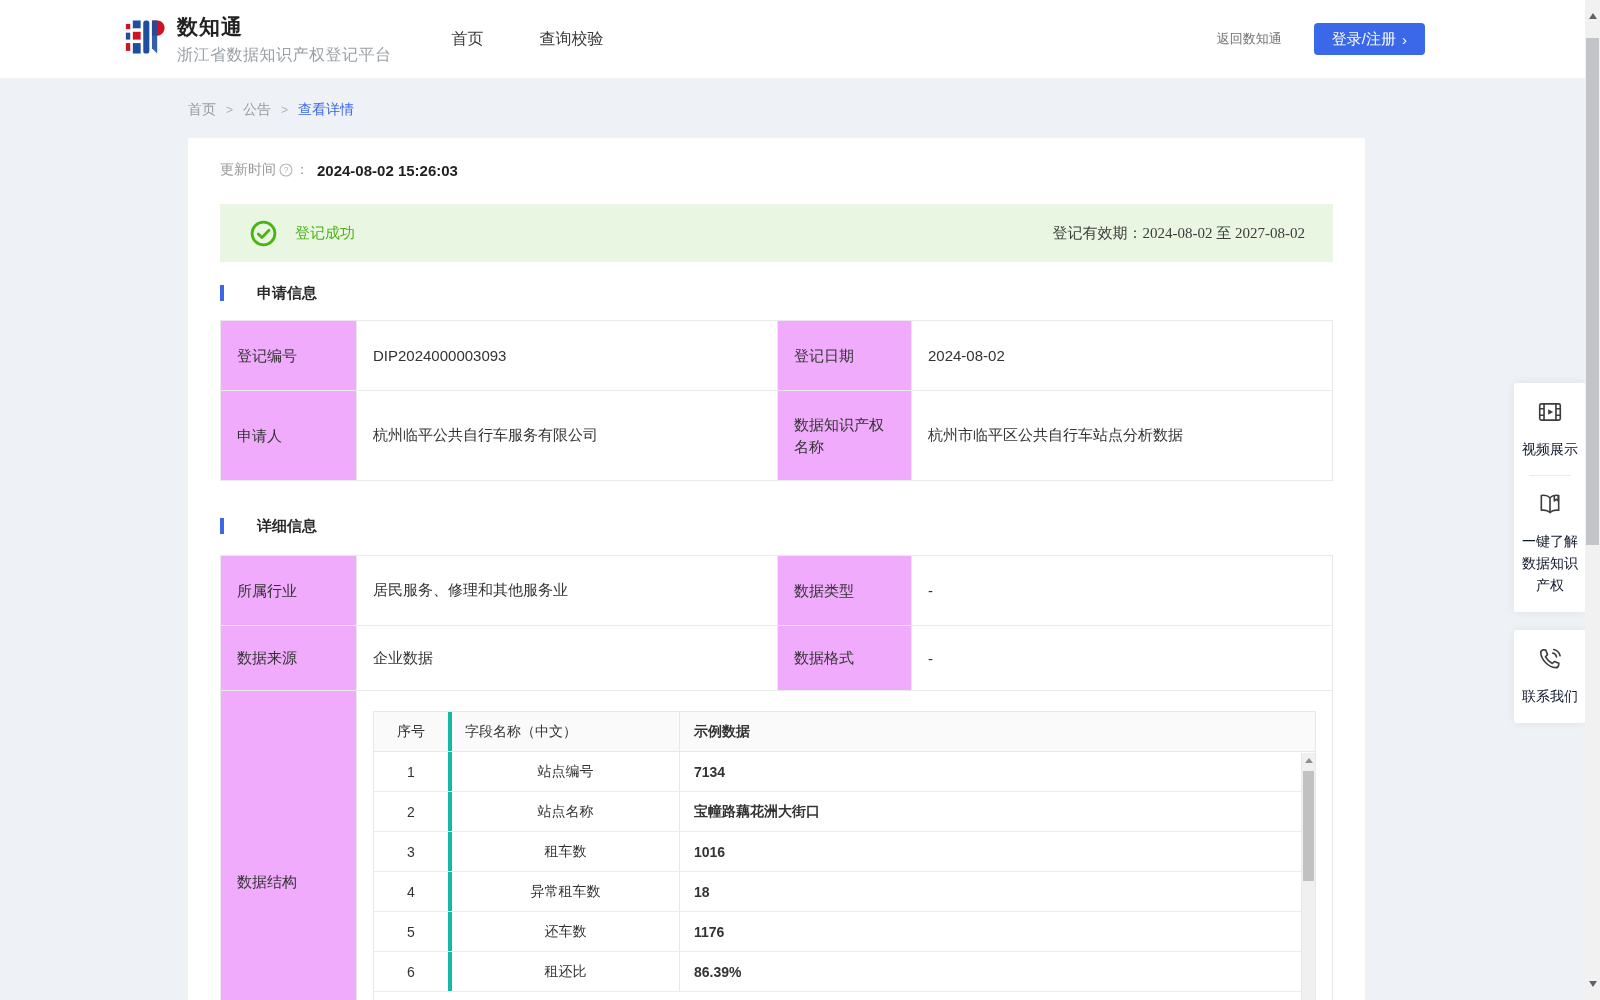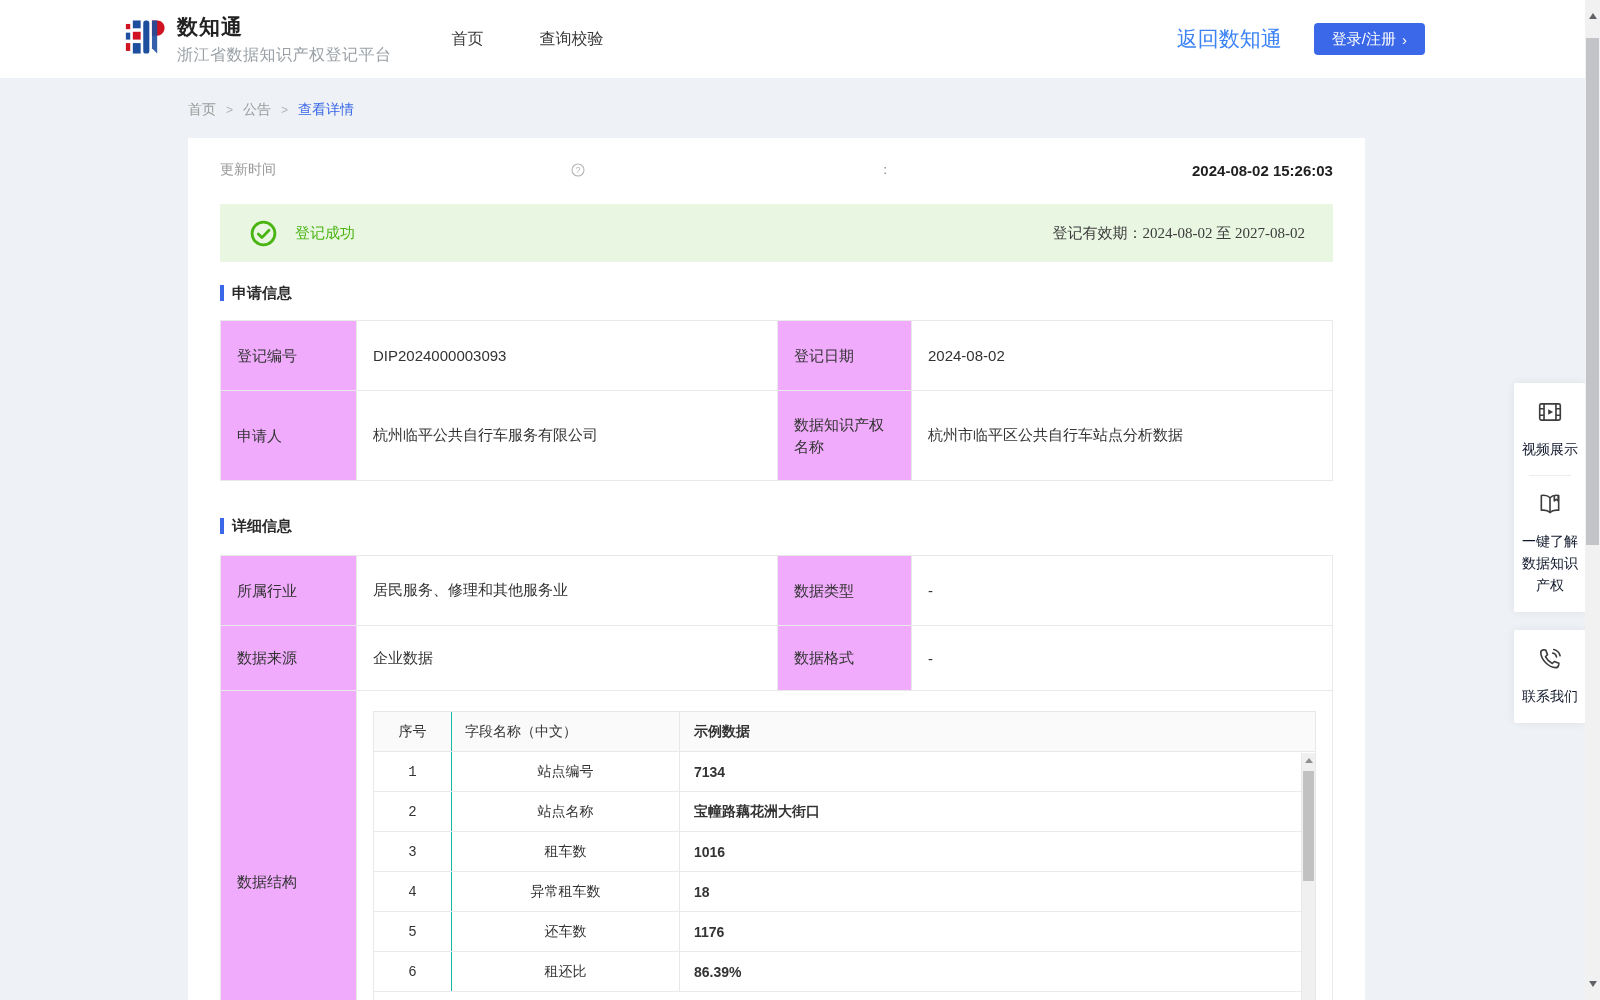--- a/index.html
+++ b/index.html
@@ -15,21 +15,21 @@
   .header {
     height:78px; background:#fff; display:flex; align-items:center;
     padding:0 175px 0 125px; position:relative; z-index:10;
   }
   .brand { display:flex; align-items:center; gap:12px; }
   .brand-txt .t1 { font-size:21px; font-weight:bold; color:#222; letter-spacing:1px; }
   .brand-txt .t2 { font-size:16px; color:#9aa0a6; margin-top:4px; letter-spacing:.5px; }
   .nav { display:flex; gap:56px; margin-left:60px; }
   .nav-item { font-size:16px; color:#3a3a3a; cursor:pointer; }
   .hdr-right { margin-left:auto; display:flex; align-items:center; gap:32px; }
-  .back-link { font-size:21px; color:#3b82f6; cursor:pointer; }
+  .back-link { font-size:13px; color:#737373; cursor:pointer; }
   .login-btn {
     background:#3a68e8; color:#fff; font-size:15px; border:none; border-radius:4px;
     height:32px; padding:0 18px; display:flex; align-items:center; gap:6px; cursor:pointer;
     font-family:"Liberation Sans", sans-serif;
   }
   .login-btn .chev { font-size:15px; }
 
   
   .breadcrumb {
     margin:23px 0 0 188px; font-size:14px; color:#9b9b9b;
@@ -38,56 +38,56 @@
   .breadcrumb .link { cursor:pointer; color:#9b9b9b; }
   .breadcrumb .current { color:#3a68e8; }
   .breadcrumb .sep { color:#b5b5b5; font-size:12px; }
 
   
   .card {
     margin:19px 0 0 188px; width:1177px; min-height:930px;
     background:#fff; padding:22px 32px 40px 32px;
   }
 
-  .update-row { display:flex; align-items:center; font-size:14px; height:20px;justify-content:space-between; }
+  .update-row { display:flex; align-items:center; font-size:14px; height:20px; }
   .update-row .lbl { color:#999; }
   .update-row .help { margin:0 2px 0 3px; display:inline-flex; cursor:pointer; }
   .update-row .colon { color:#999; }
   .update-row .val { color:#1f1f1f; font-weight:600; font-size:15px; margin-left:8px; }
 
   .banner {
     margin-top:24px; height:58px; background:#e9f6e2; display:flex; align-items:center;
     padding:0 28px;
   }
   .banner .chk { display:flex; margin-left:2px; }
   .banner .status { color:#49b412; font-size:15px; margin-left:18px; }
   .banner .validity { margin-left:auto; font-size:15px; color:#3c3c3c; font-family:"Liberation Serif", serif; }
 
-  .section-title { margin-top:22px; display:flex; align-items:center; height:18px; }
+  .section-title { margin-top:22px; display:flex; align-items:center; height:18px;gap:25px; }
   .section-title .bar { width:4px; height:16px; background:#3a68e8; margin-right:8px; }
   .section-title .txt { font-size:15px; font-weight:bold; color:#2b2b2b; }
   .section-title.second { margin-top:36px; }
 
   table.info { border-collapse:collapse; table-layout:fixed; width:1113px; margin-top:18px; }
   table.info td { border:1px solid #e9e9e9; font-size:15px; color:#333; padding:10px 16px; vertical-align:middle; }
   table.info td.lbl { background:#f0abfc; line-height:22px; }
   table.info tr.r70 { height:70px; }
   table.info tr.r90 { height:90px; }
   table.info tr.r65 { height:65px; }
 
   td.struct-cell { padding:20px 16px 20px 16px !important; vertical-align:top !important; }
 
   
   .itable { border:1px solid #e8e8e8; position:relative; }
   .itable .hrow {
     display:flex; height:40px; background:#fafafa; border-bottom:1px solid #e8e8e8;
     font-size:14px; color:#333; align-items:stretch;
   }
   .itable .hrow .c, .itable .brow .c { display:flex; align-items:center; }
-  .c.c-no { width:78px; justify-content:center; border-right:1px solid #14b8a6;font-family:Liberation Mono, monospace; }
+  .c.c-no { width:78px; justify-content:center; border-right:4px solid #14b8a6; }
   .c.c-field { width:228px; justify-content:center; border-right:1px solid #e8e8e8; }
   .hrow .c.c-field { justify-content:flex-start; padding-left:13px; }
   .c.c-sample { flex:1; justify-content:flex-start; padding-left:14px;font-weight:bold; }
   .itable-body { height:300px; overflow:hidden; position:relative; padding-right:14px; }
   .itable .brow { display:flex; height:40px; border-bottom:1px solid #ebebeb; font-size:14px; color:#333; background:#fff; }
   .ibar {
     position:absolute; top:41px; right:0; width:14px; height:299px;
     background:#f0f0f0; border-left:1px solid #e8e8e8;
   }
   .ibar .up { position:absolute; top:5px; left:50%; transform:translateX(-50%);

